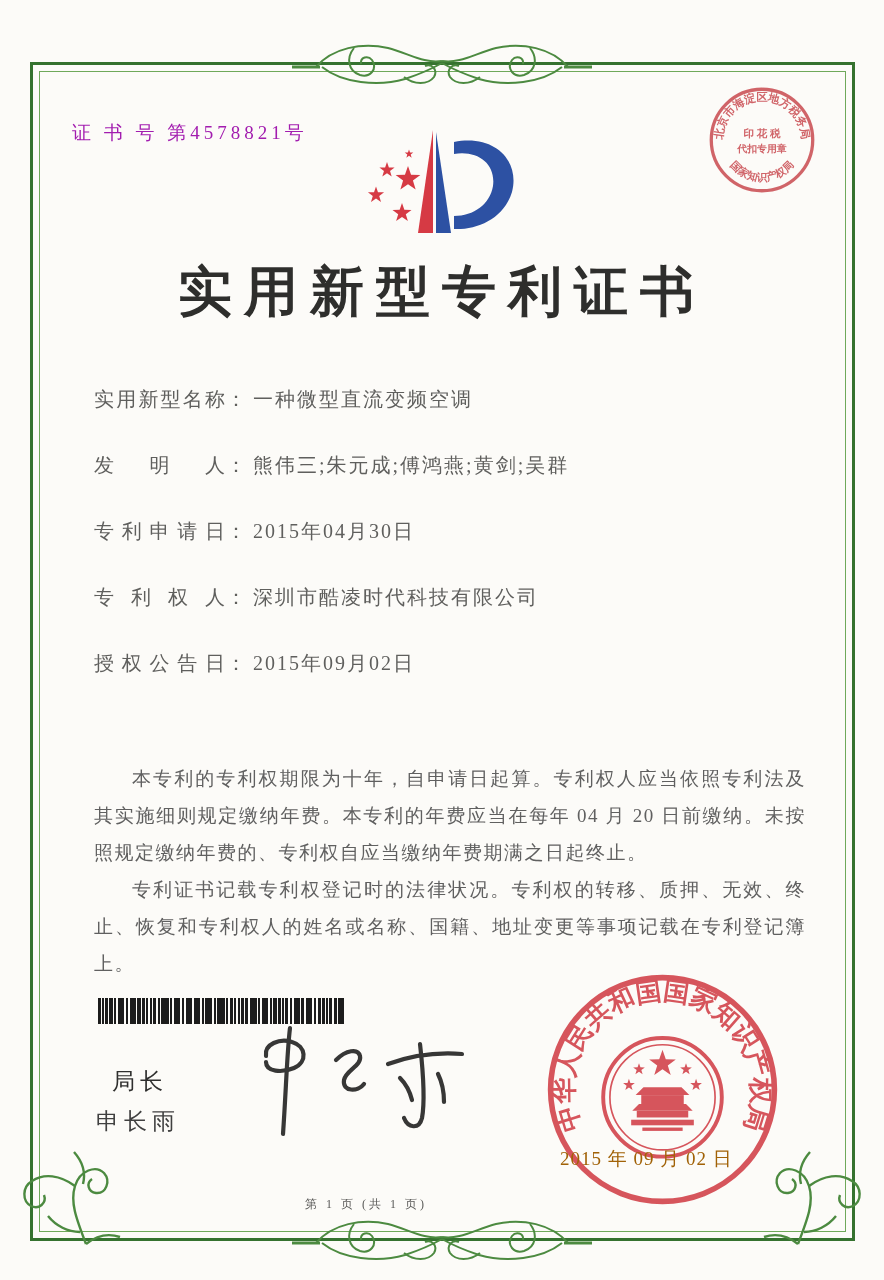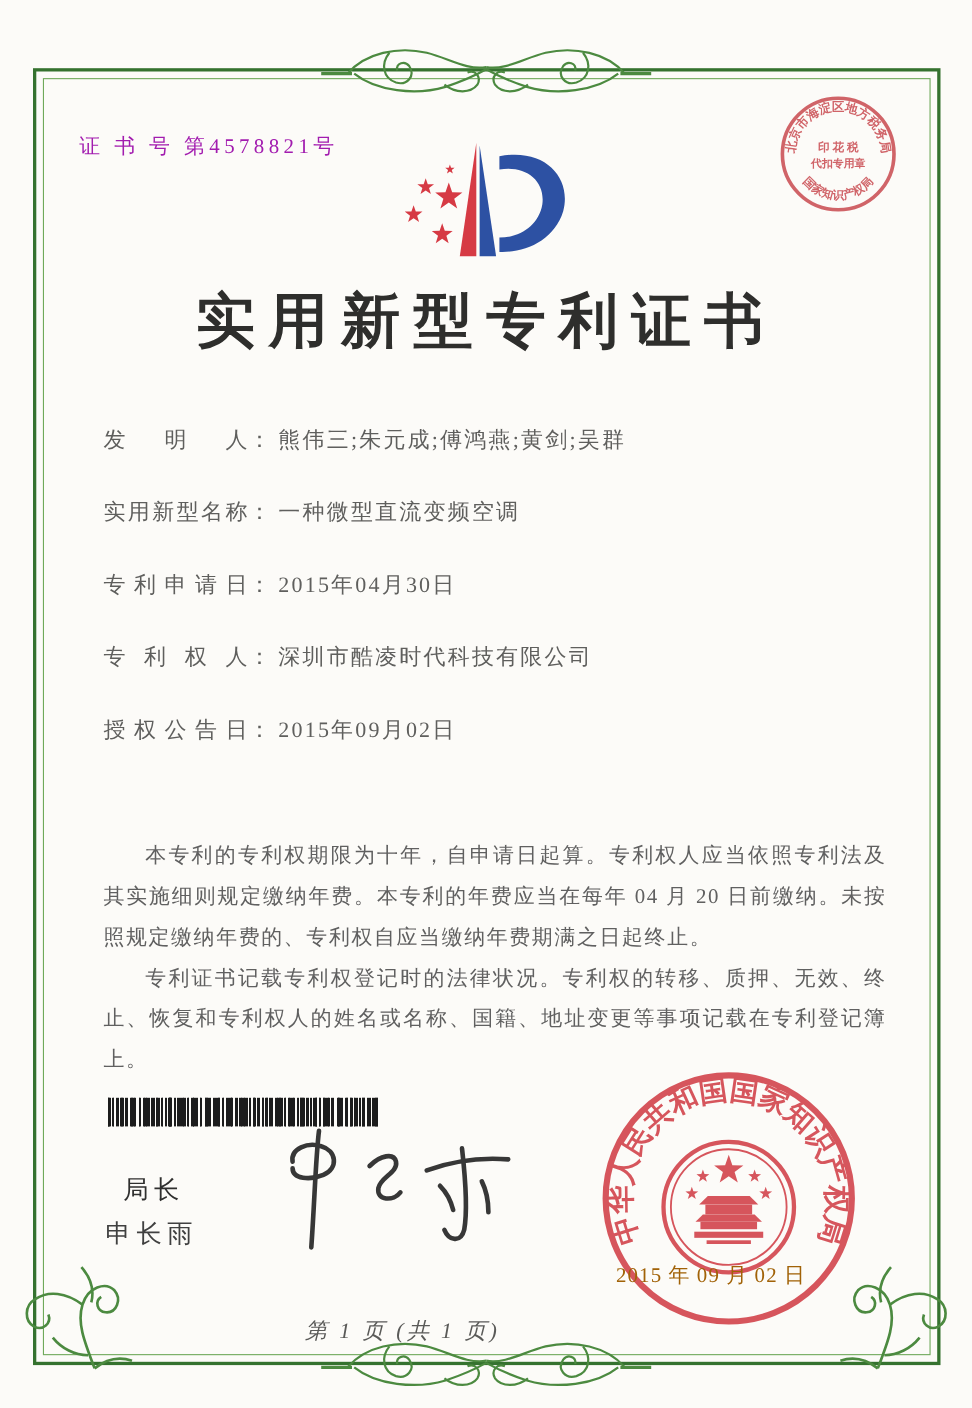--- a/index.html
+++ b/index.html
@@ -54,21 +54,21 @@
     color:#2f2f2e;font-family:"Liberation Sans","DejaVu Sans",sans-serif;}
   .signer-name{position:absolute;left:96px;top:1106px;font-size:23px;letter-spacing:5px;
     color:#404040;font-family:"Liberation Sans","DejaVu Sans",sans-serif;}
   .signature{position:absolute;left:250px;top:1022px;}
 
   .seal{position:absolute;left:545px;top:972px;opacity:.9;}
   .seal-date{position:absolute;left:560px;top:1146px;font-size:19px;letter-spacing:1px;
     color:#a16207;z-index:5;}
 
   .footer{position:absolute;left:0;top:1196px;width:732px;text-align:center;
-    font-size:20px;letter-spacing:3px;color:#5a5a58;font-style:italic;}
+    font-size:12px;letter-spacing:3px;color:#5a5a58;}
 
   .defs{position:absolute;width:0;height:0;}
 </style>
 </head>
 <body>
 
 <div class="page">
 
   <svg class="defs" aria-hidden="true">
     <defs>
@@ -135,24 +135,24 @@
       <textPath href="#stampBottom" startOffset="50%" text-anchor="middle">国家知识产权局</textPath>
     </text>
     <text x="85" y="81" font-size="16" fill="#c94a50" text-anchor="middle" font-weight="600">印 花 税</text>
     <text x="85" y="103" font-size="15" fill="#c94a50" text-anchor="middle" font-weight="600">代扣专用章</text>
   </svg>
 
   <h1 class="title">实用新型专利证书</h1>
 
   <div class="fields">
     <div class="field-row">
+      <span class="field-label">实用新型名称</span><span class="colon">：</span><span class="field-value">一种微型直流变频空调</span>
+    </div>
+    <div class="field-row">
       <span class="field-label">发明人</span><span class="colon">：</span><span class="field-value">熊伟三;朱元成;傅鸿燕;黄剑;吴群</span>
-    </div>
-    <div class="field-row">
-      <span class="field-label">实用新型名称</span><span class="colon">：</span><span class="field-value">一种微型直流变频空调</span>
     </div>
     <div class="field-row">
       <span class="field-label">专利申请日</span><span class="colon">：</span><span class="field-value">2015年04月30日</span>
     </div>
     <div class="field-row">
       <span class="field-label">专利权人</span><span class="colon">：</span><span class="field-value">深圳市酷凌时代科技有限公司</span>
     </div>
     <div class="field-row">
       <span class="field-label">授权公告日</span><span class="colon">：</span><span class="field-value">2015年09月02日</span>
     </div>

